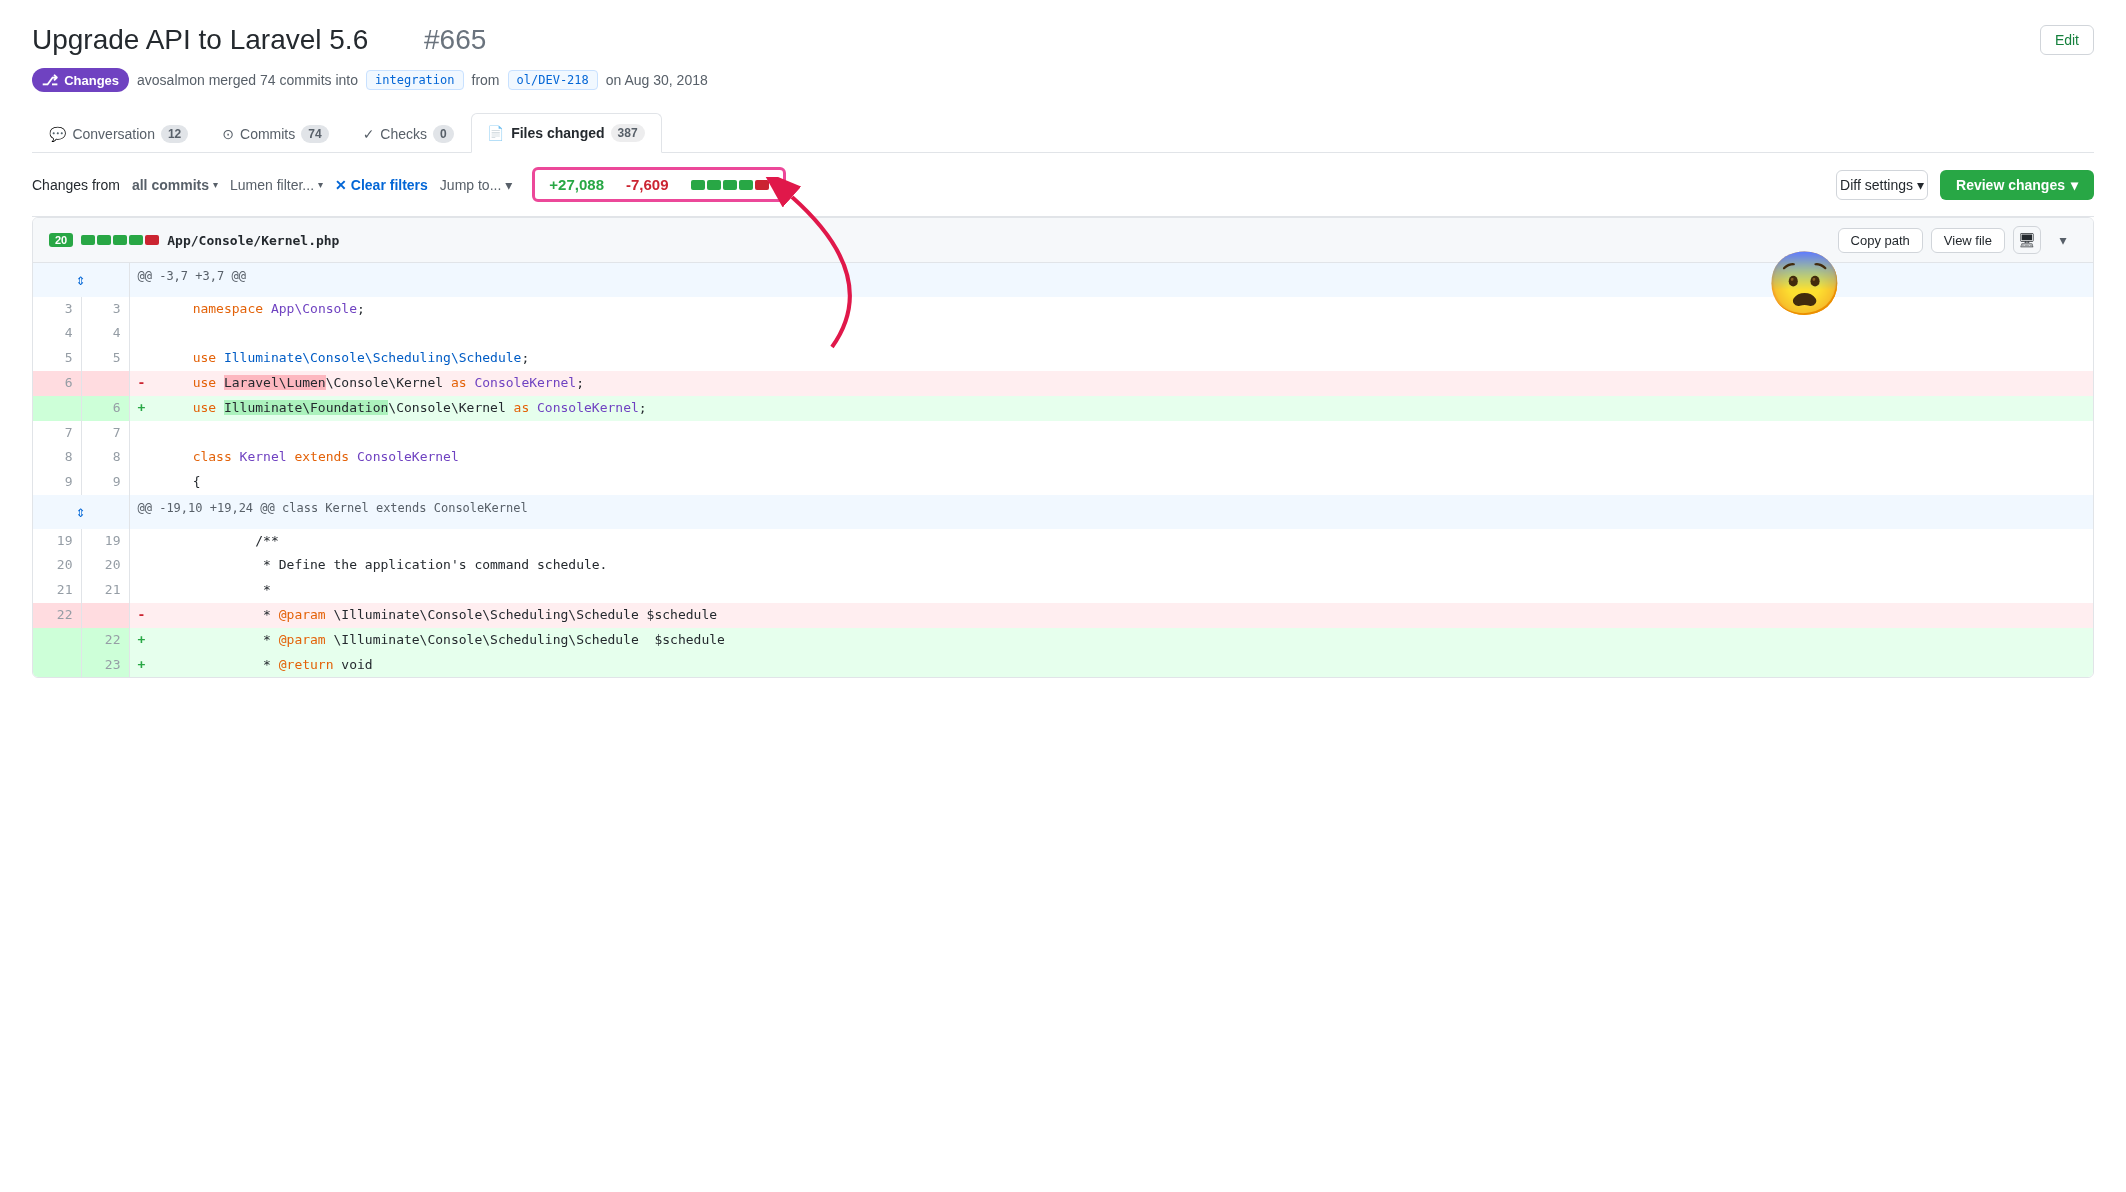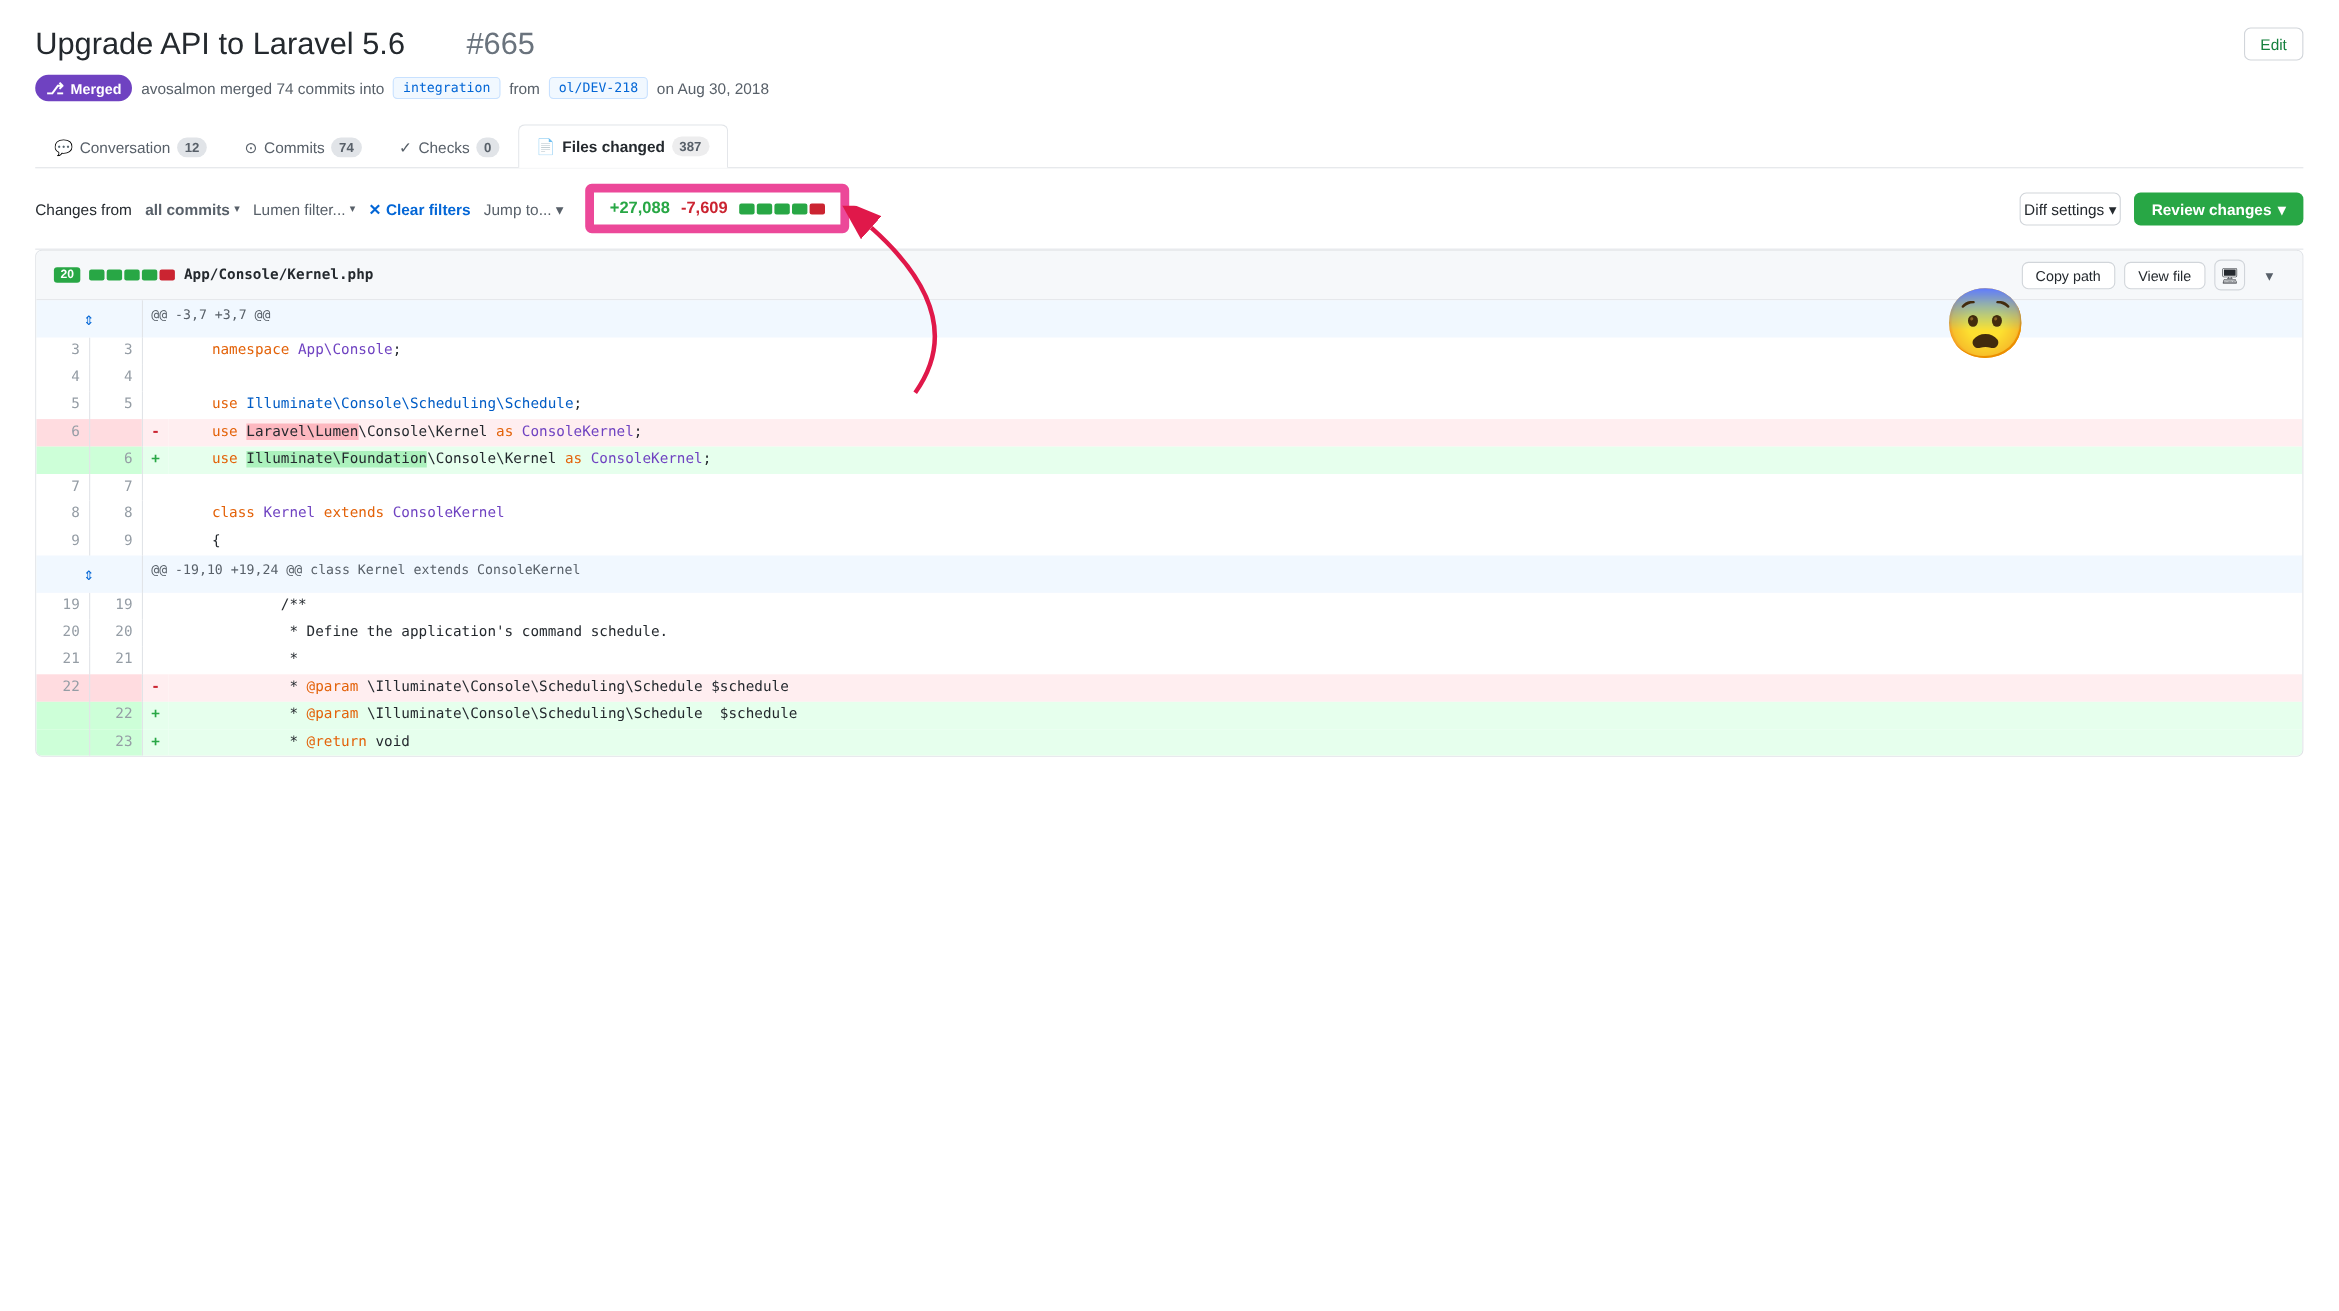--- a/index.html
+++ b/index.html
@@ -137,26 +137,26 @@
       border: none;
       color: #0366d6;
       font-size: 14px;
       cursor: pointer;
       display: flex;
       align-items: center;
       gap: 4px;
       font-weight: 600;
     }
     .diff-stats-box {
-      border: 8px solid #ec4899;
+      border: 3px solid #ec4899;
       border-radius: 6px;
       padding: 6px 14px;
       display: flex;
       align-items: center;
-      gap: 10px;
+      gap: 22px;
       background: #fff;
       margin-left: 8px;
     }
     .additions { color: #28a745; font-weight: 700; font-size: 15px; }
     .deletions { color: #cb2431; font-weight: 700; font-size: 15px; }
     .diff-bar {
       display: flex;
       gap: 2px;
       align-items: center;
     }
@@ -355,21 +355,21 @@
   <h1>
     <span>Upgrade API to Laravel 5.6</span>
     <span class="pr-number">#665</span>
   </h1>
   <button class="edit-button">Edit</button>
 </div>
 
 <div class="pr-meta">
   <span class="merged-badge">
     <span class="merge-icon">⎇</span>
-    <span>Merged</span>
+    <span>Changes</span>
   </span>
   <span>avosalmon merged 74 commits into</span>
   <span class="branch-tag">integration</span>
   <span>from</span>
   <span class="branch-tag">ol/DEV-218</span>
   <span>on Aug 30, 2018</span>
 </div>
 
 <div class="tabs">
   <div class="tab">

